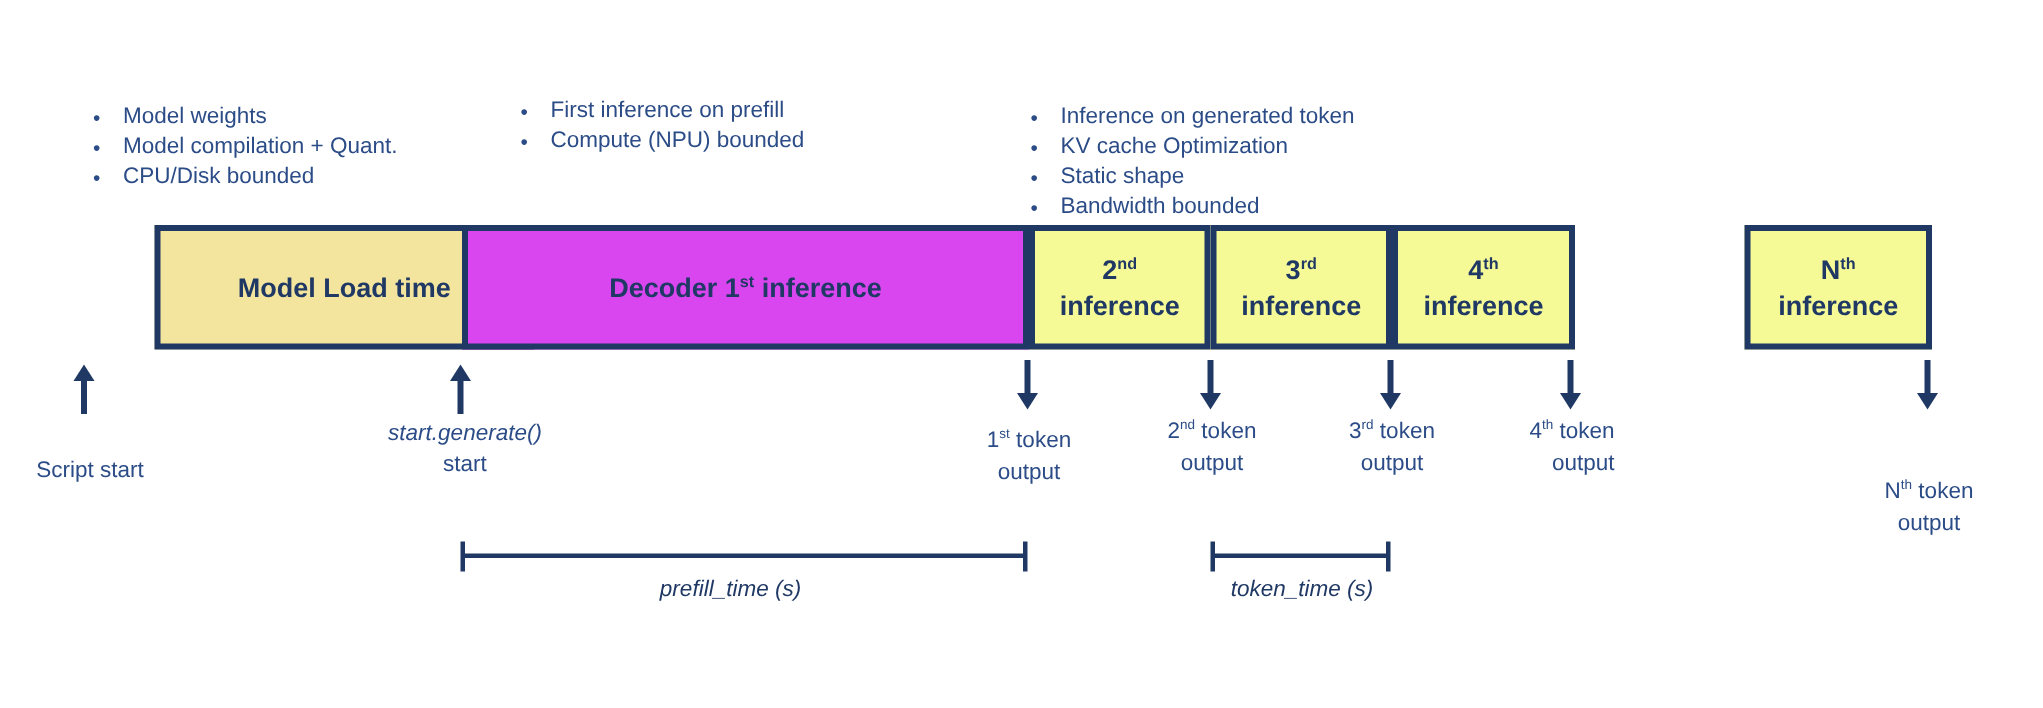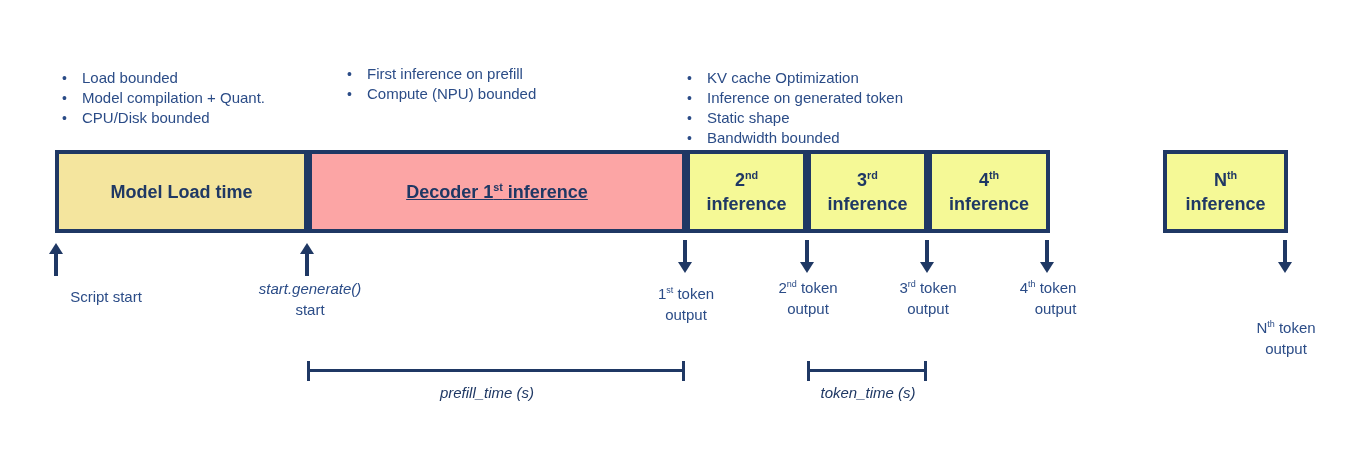--- a/index.html
+++ b/index.html
@@ -43,22 +43,22 @@
     display: flex;
     flex-direction: column;
     align-items: center;
     justify-content: center;
     text-align: center;
     font-weight: bold;
     font-size: 18px;
     color: #1F3864;
     line-height: 24px;
   }
-  .tbox.tan    { background: #F4E59E; }
-  .tbox.blue   { background: #fca5a5; text-decoration: underline; }
+  .tbox.tan    { background: #F4E59E; margin-left: 48px; }
+  .tbox.blue   { background: #d946ef; }
   .tbox.yellow { background: #F5F996; }
   sup { font-size: 60%; line-height: 0; }
 
   
   .arrow {
     position: absolute;
     display: flex;
     flex-direction: column;
     align-items: center;
     transform: translateX(-50%);
@@ -113,33 +113,33 @@
     font-size: 15px;
     white-space: nowrap;
   }
 </style>
 </head>
 <body>
 
 <div class="canvas">
 
   <ul class="notes" style="left:56px; top:68px;">
-    <li>Load bounded</li>
+    <li>Model weights</li>
     <li>Model compilation + Quant.</li>
     <li>CPU/Disk bounded</li>
   </ul>
 
   <ul class="notes" style="left:341px; top:64px;">
     <li>First inference on prefill</li>
     <li>Compute (NPU) bounded</li>
   </ul>
 
   <ul class="notes" style="left:681px; top:68px;">
+    <li>Inference on generated token</li>
     <li>KV cache Optimization</li>
-    <li>Inference on generated token</li>
     <li>Static shape</li>
     <li>Bandwidth bounded</li>
   </ul>
 
   <div class="tbox tan" style="left:55px; width:253px;">
     <span>Model Load time</span>
   </div>
 
   <div class="tbox blue" style="left:308px; width:378px;">
     <span><span>Decoder 1</span><sup>st</sup><span> inference</span></span>
@@ -162,21 +162,21 @@
 
   <div class="tbox yellow" style="left:1163px; width:125px;">
     <div><span>N</span><sup>th</sup></div>
     <div>inference</div>
   </div>
 
   <div class="arrow" style="left:56px; top:243px;">
     <div class="head-up"></div>
     <div class="shaft"></div>
   </div>
-  <div class="marker-label" style="left:60px; top:286px;margin-left:46px;">
+  <div class="marker-label" style="left:60px; top:303px;">
     <div>Script start</div>
   </div>
 
   <div class="arrow" style="left:307px; top:243px;">
     <div class="head-up"></div>
     <div class="shaft"></div>
   </div>
   <div class="marker-label" style="left:310px; top:278px;">
     <div class="italic">start.generate()</div>
     <div>start</div>

